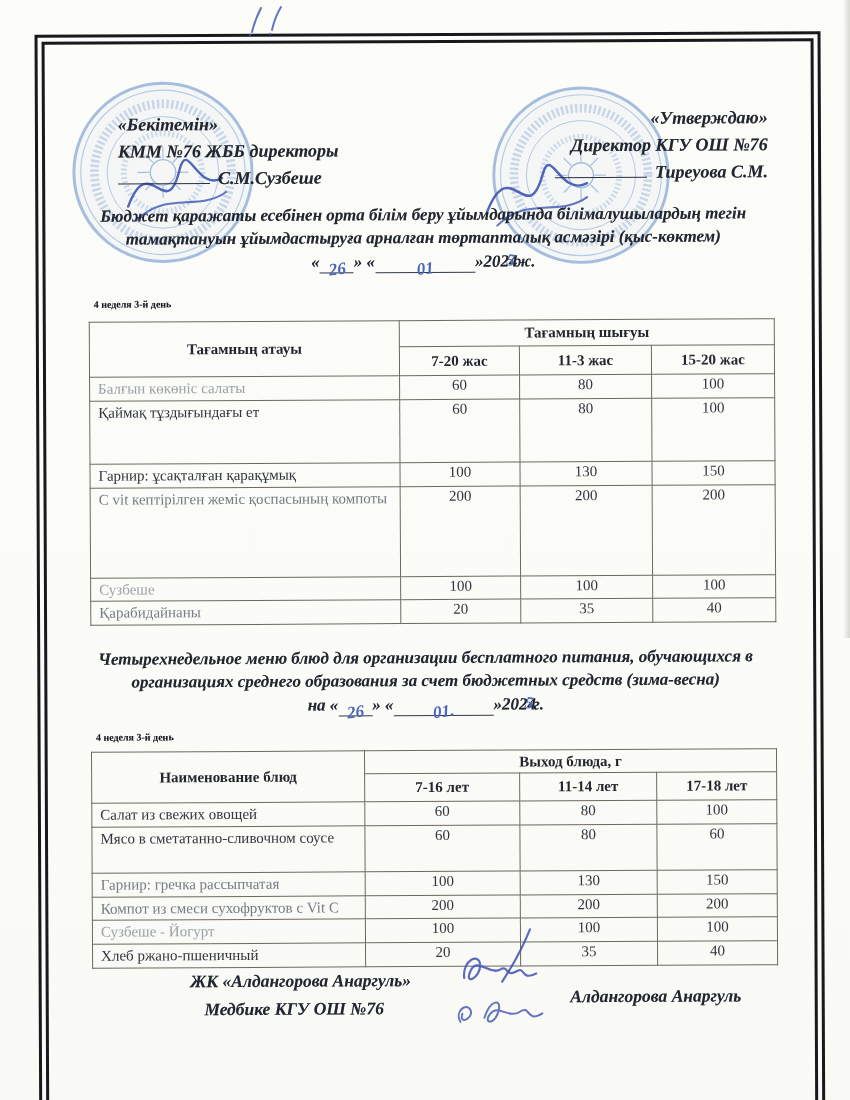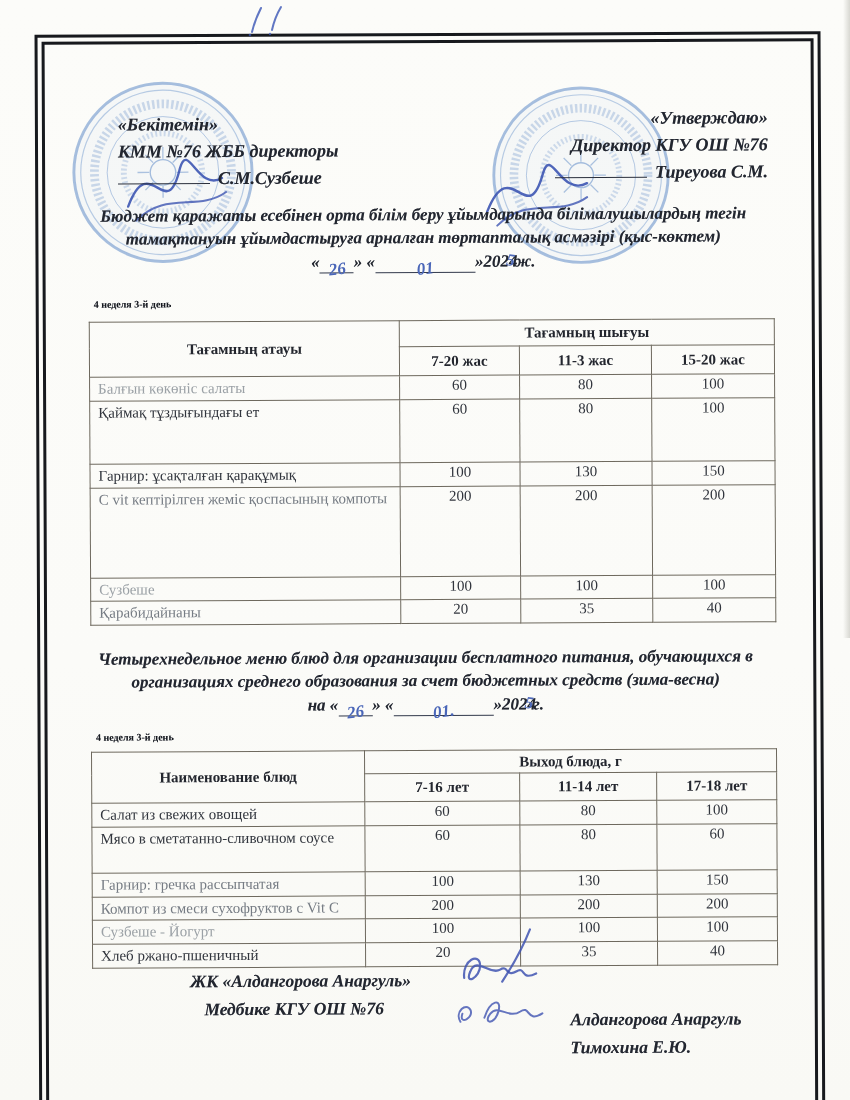--- a/index.html
+++ b/index.html
@@ -89,21 +89,21 @@
   .menu-table td.num  { text-align:center; vertical-align:top; padding-top:1px; }
   .fade1 { color:#9ba1a6; }
   .fade2 { color:#767c84; }
   
   .footer-block {
     position:absolute; font-size:17.5px; font-weight:bold; font-style:italic;
     line-height:28px; z-index:3;
   }
   .footer-left  { left:188px; top:966px; }
   .footer-left .l2 { padding-left:14px; }
-  .footer-right { left:568px; top:1006px; }
+  .footer-right { left:568px; top:983px; }
   .footer-sign { position:absolute; left:448px; top:928px; z-index:4; }
   .ink-marks { position:absolute; left:246px; top:5px; z-index:1; }
 </style>
 </head>
 <body>
 
 <div class="page">
 
   <svg class="ink-marks" width="50" height="32" viewBox="0 0 50 32">
     <path d="M6,27 C8,18 12,9 15,3" stroke="#3a55b5" stroke-width="2" fill="none" stroke-linecap="round" opacity="0.8"></path>
@@ -318,17 +318,16 @@
 
     <svg class="footer-sign" width="120" height="110" viewBox="0 0 120 110">
       <path d="M80,2 C72,22 60,42 52,54" stroke="#4054b2" stroke-width="2.2" fill="none" stroke-linecap="round" opacity="0.85"></path>
       <path d="M14,50 C12,32 30,24 30,38 C30,50 14,58 20,44 C26,28 40,48 50,42 C58,37 56,50 66,44 C76,38 70,54 86,46" stroke="#4054b2" stroke-width="2.2" fill="none" stroke-linecap="round" opacity="0.85"></path>
       <path d="M10,94 C4,84 16,74 20,82 C24,90 8,98 12,86" stroke="#4054b2" stroke-width="2" fill="none" stroke-linecap="round" opacity="0.8"></path>
       <path d="M34,90 C40,72 52,70 48,84 C44,98 32,96 40,86 C48,76 58,92 70,84 C80,77 76,96 92,86" stroke="#4054b2" stroke-width="2" fill="none" stroke-linecap="round" opacity="0.8"></path>
     </svg>
 
     <div class="footer-block footer-right printed">
       <div>Алдангорова Анаргуль</div>
-      <div>Тимохина Е.Ю.</div>
     </div>
 
   </div>
 </div>
 
 </body></html>

